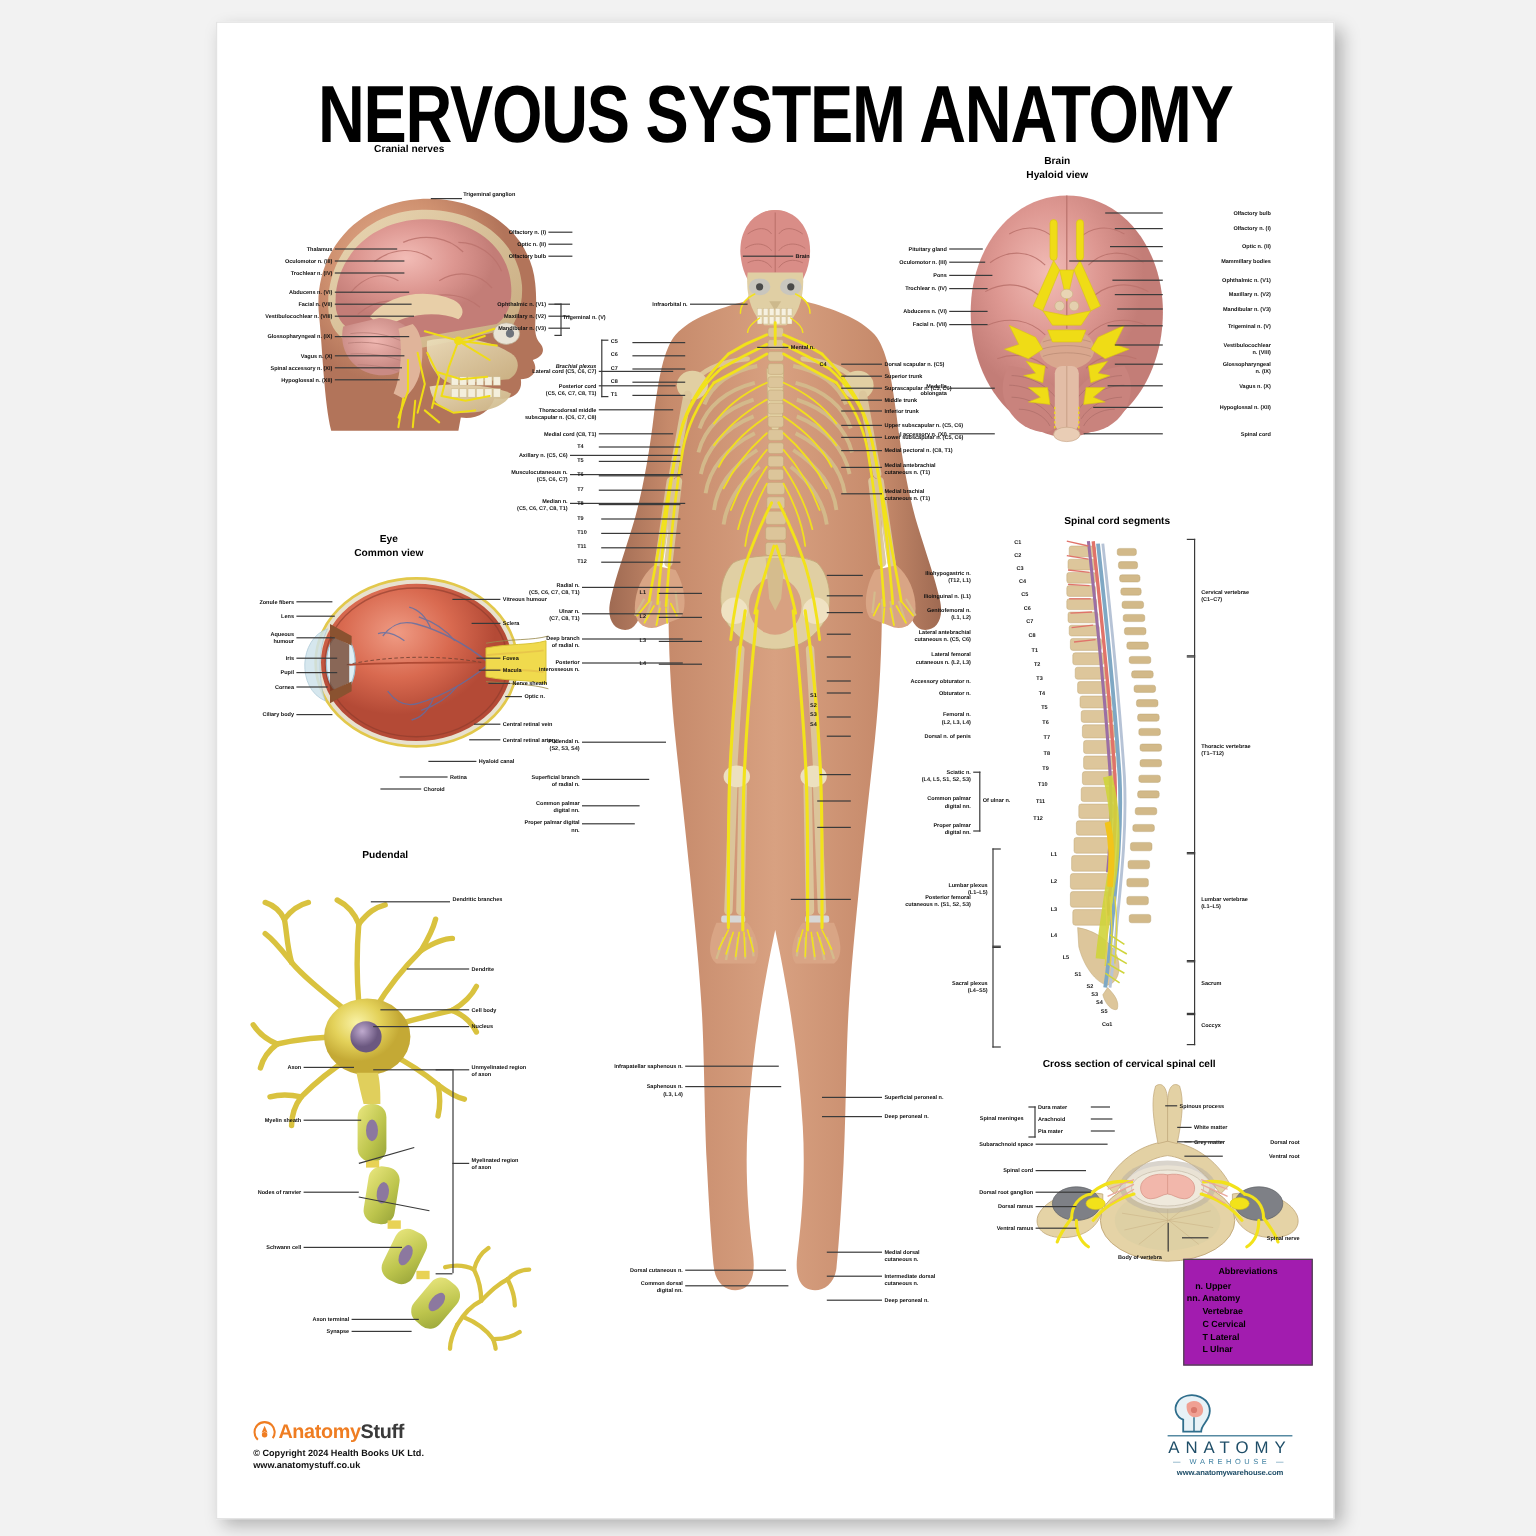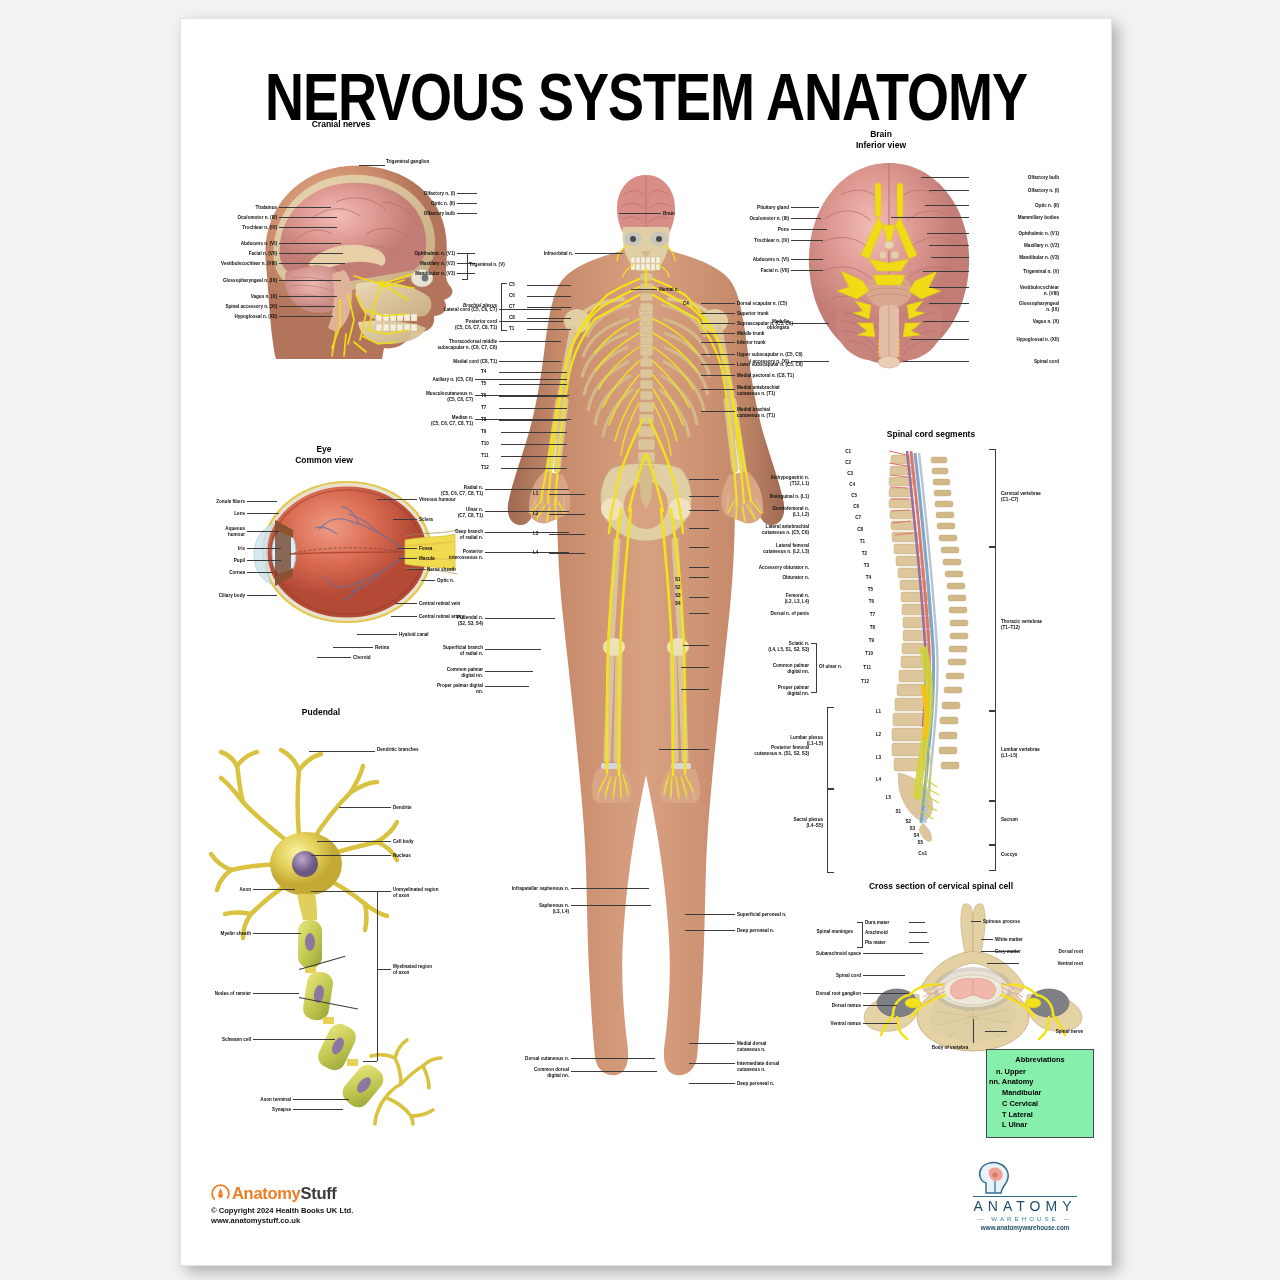--- a/index.html
+++ b/index.html
@@ -25,21 +25,21 @@
 
   .lead{position:absolute;background:#3a3a3a;height:.5px;}
   .leadv{position:absolute;background:#3a3a3a;width:.5px;}
 
   
   .art{position:absolute;}
 
   .brace{position:absolute;border:.5px solid #3a3a3a;border-right:none;}
   .brace-r{position:absolute;border:.5px solid #3a3a3a;border-left:none;}
 
-  .abbrev{position:absolute;border:1px solid #4a4a4a;background:#86efac;padding:5px 9px 6px 9px;
+  .abbrev{position:absolute;border:1px solid #4a4a4a;background:#a21caf;padding:5px 9px 6px 9px;
           font-size:7.4px;line-height:1.45;font-weight:700;}
   .abbrev .hd{text-align:center;padding-bottom:1px;}
   .abbrev .ind{padding-left:6px;}
 
   .footer-left{position:absolute;left:30px;bottom:38px;}
   .brandname{font-size:16.5px;font-weight:700;color:#ef7d22;letter-spacing:-.3px;}
   .brandname .b2{color:#3a3a3a;}
   .copyline{font-size:7.6px;font-weight:700;line-height:1.4;margin-top:3px;color:#111;}
 
   .footer-right{position:absolute;right:34px;bottom:34px;text-align:center;}
@@ -191,21 +191,21 @@
     <div class="lbl r" style="left:196px;top:242px;width:78px;">Maxillary n. (V2)</div>
     <div class="lead" style="left:276px;top:244px;width:18px;"></div>
     <div class="lbl r" style="left:196px;top:252px;width:78px;">Mandibular n. (V3)</div>
     <div class="lead" style="left:276px;top:254px;width:18px;"></div>
     <div class="brace-r" style="left:281px;top:234px;width:5px;height:25px;"></div>
     <div class="lbl l" style="left:288px;top:243px;width:60px;">Trigeminal n. (V)</div>
   </div>
 
   <div class="panel-title" style="left:640px;top:110px;width:120px;">
     <span>Brain</span><br>
-    <span>Inferior view</span>
+    <span>Hyaloid view</span>
   </div>
 
   <svg class="art" style="left:620px;top:140px;" width="180" height="220">
 
     <path d="M88 4 C44 4 10 44 8 96 C6 150 36 200 88 206 C140 200 170 150 168 96 C166 44 132 4 88 4 Z" fill="url(#gBrain)"></path>
     <path d="M88 4 L88 206" stroke="#b9726c" stroke-width="1" fill="none"></path>
     <g stroke="#bb736d" stroke-width=".9" fill="none" opacity=".9">
       <path d="M24 60 C40 48 58 50 70 62"></path>
           <path d="M20 84 C38 74 58 78 70 92"></path>
       <path d="M22 112 C40 104 58 108 70 120"></path>
@@ -1247,21 +1247,21 @@
     <div class="lead" style="left:804px;top:1012px;width:22px;"></div>
 
     <div class="lbl c" style="left:726px;top:1026px;width:86px;">Body of vertebra</div>
     <div class="leadv" style="left:792px;top:1000px;height:24px;"></div>
   </div>
 
   <div class="abbrev" style="left:805px;top:1030px;width:88px;">
     <div class="hd">Abbreviations</div>
     <div>n.  Upper</div>
     <div style="margin-left:-7px;">nn.  Anatomy</div>
-    <div class="ind">Mandibular</div>
+    <div class="ind">Vertebrae</div>
     <div class="ind">C  Cervical</div>
     <div class="ind">T  Lateral</div>
     <div class="ind">L  Ulnar</div>
   </div>
 
   <div class="footer-left">
     <div style="display:flex;align-items:center;gap:2px;">
       <span style="display:inline-block;width:19px;height:19px;position:relative;">
         <svg width="19" height="19" viewBox="0 0 19 19">
           <circle cx="9.5" cy="9.5" r="8.4" fill="none" stroke="#ef7d22" stroke-width="1.7" stroke-dasharray="38 14" transform="rotate(135 9.5 9.5)"></circle>

